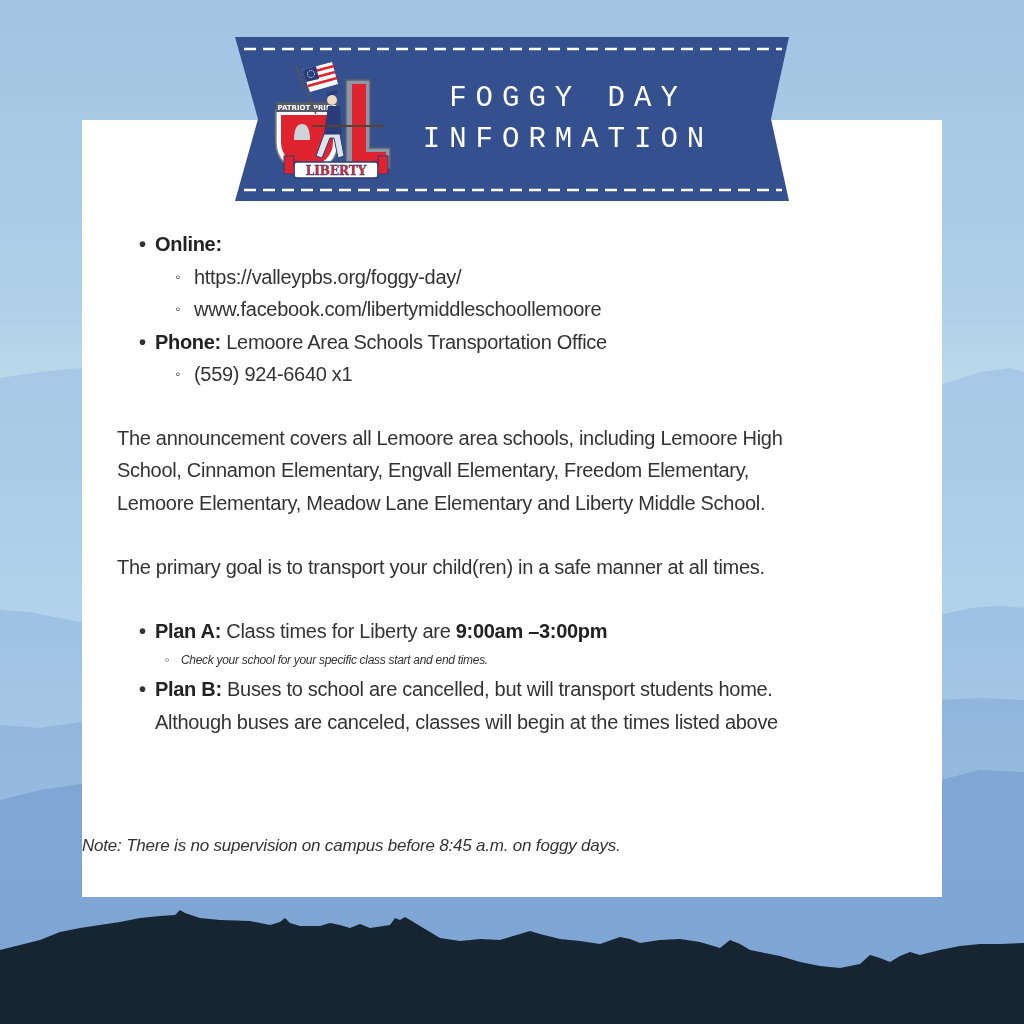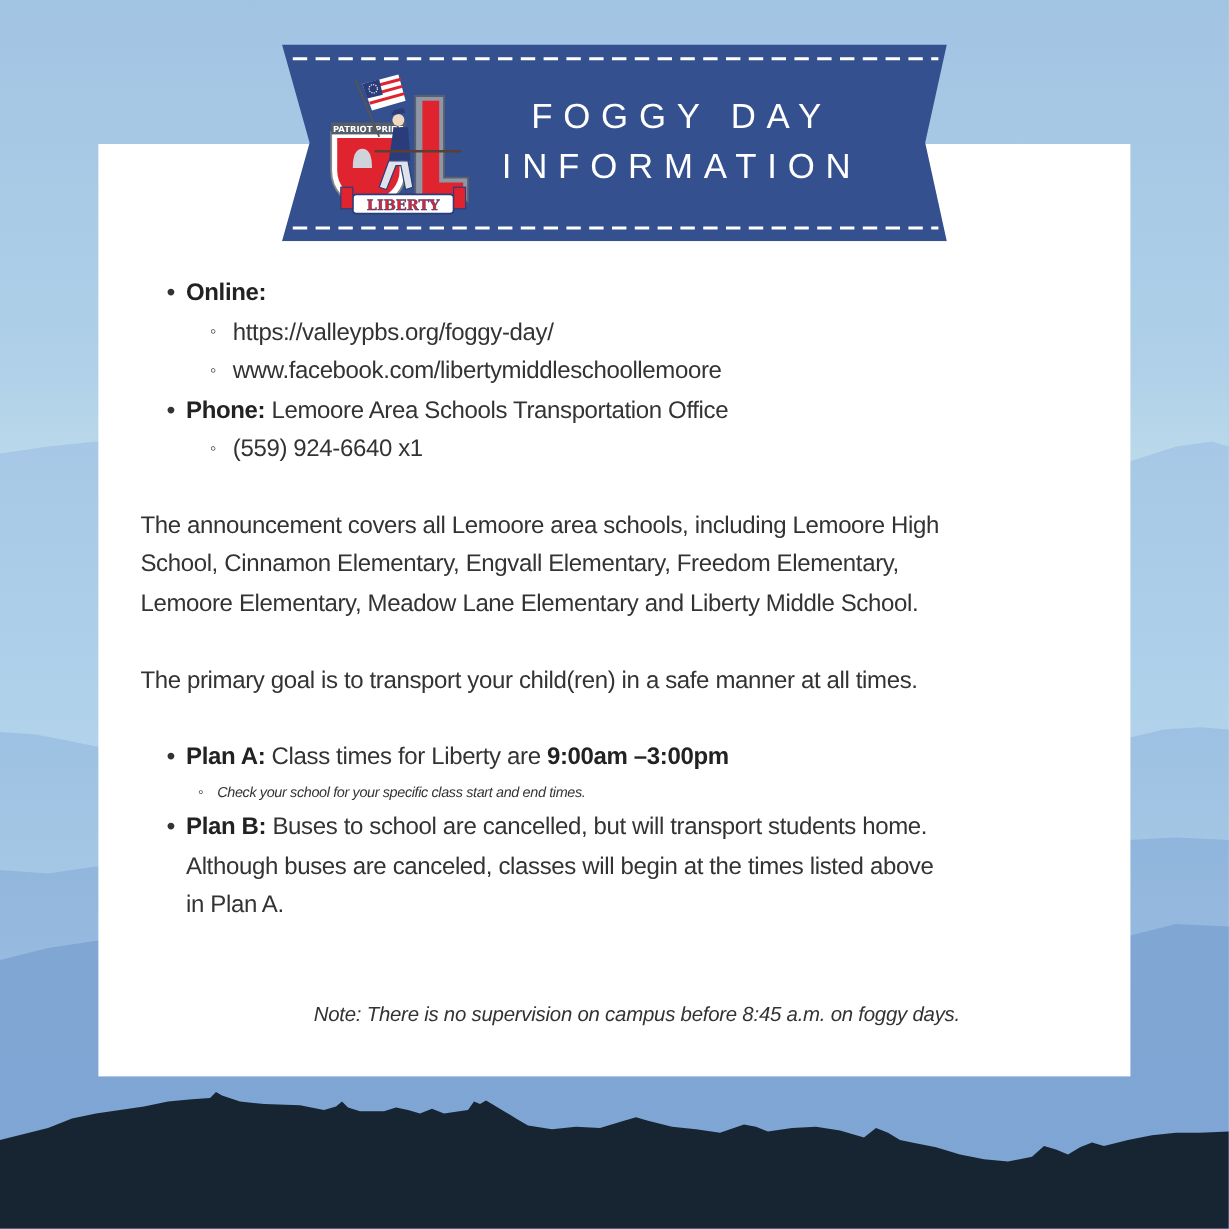--- a/index.html
+++ b/index.html
@@ -20,21 +20,21 @@
     position: absolute;
     left: 234px; top: 37px;
     width: 556px; height: 164px;
   }
   .banner-title {
     position: absolute;
     left: 412px; top: 78px;
     width: 312px;
     text-align: center;
     color: #ffffff;
-    font-family: Liberation Sans, sans-serif;
+    font-family: Liberation Mono, monospace;
     font-weight: 200;
     font-size: 29px;
     letter-spacing: 9px;
     line-height: 41px;
   }
   .banner-title div { white-space: nowrap; }
   .logo { position: absolute; left: 272px; top: 58px; width: 128px; height: 124px; }
 
   .content {
     position: absolute;
@@ -52,21 +52,21 @@
   .b2::before { content: "◦"; position: absolute; left: 58px; font-size: 15px; }
   .cont { padding-left: 38px; }
   .bold { font-weight: bold; color: #222; }
   .small-italic { font-style: italic; font-size: 12px; height: 26px; line-height: 26px; }
   .small-italic.b2 { padding-left: 64px; }
   .small-italic.b2::before { left: 48px; font-size: 13px; }
   .gap { height: 30px; }
   .note {
     position: absolute;
     left: 82px; top: 836px; width: 718px;
-    text-align: right;
+    text-align: left;
     font-style: italic;
     font-size: 17px;
     color: #333333;
     letter-spacing: -0.2px;
   }
 </style>
 </head>
 <body>
 
 <svg class="bg" viewBox="0 0 1024 1024" xmlns="http://www.w3.org/2000/svg">
@@ -182,16 +182,15 @@
   <div class="line b1">
     <span class="bold">Plan A:</span><span> Class times for Liberty are </span><span class="bold">9:00am –3:00pm</span>
   </div>
   <div class="line b2 small-italic">
     <span>Check your school for your specific class start and end times.</span>
   </div>
   <div class="line b1">
     <span class="bold">Plan B:</span><span> Buses to school are cancelled, but will transport students home.</span>
   </div>
   <div class="line cont">Although buses are canceled, classes will begin at the times listed above</div>
-  <div class="line cont">in Plan A.</div>
 </div>
 
 <div class="note">Note: There is no supervision on campus before 8:45 a.m. on foggy days.</div>
 
 </body></html>

